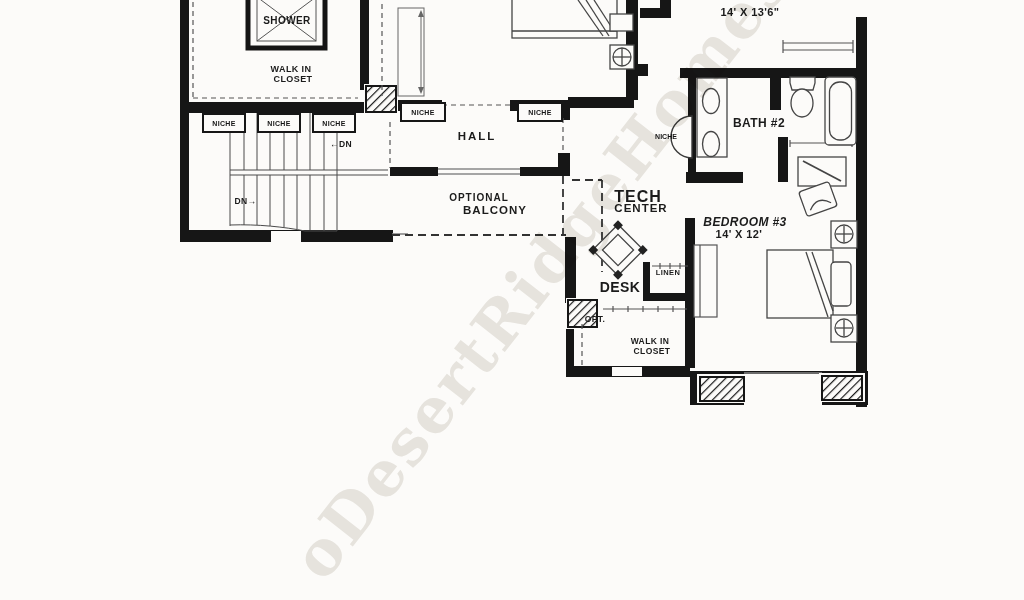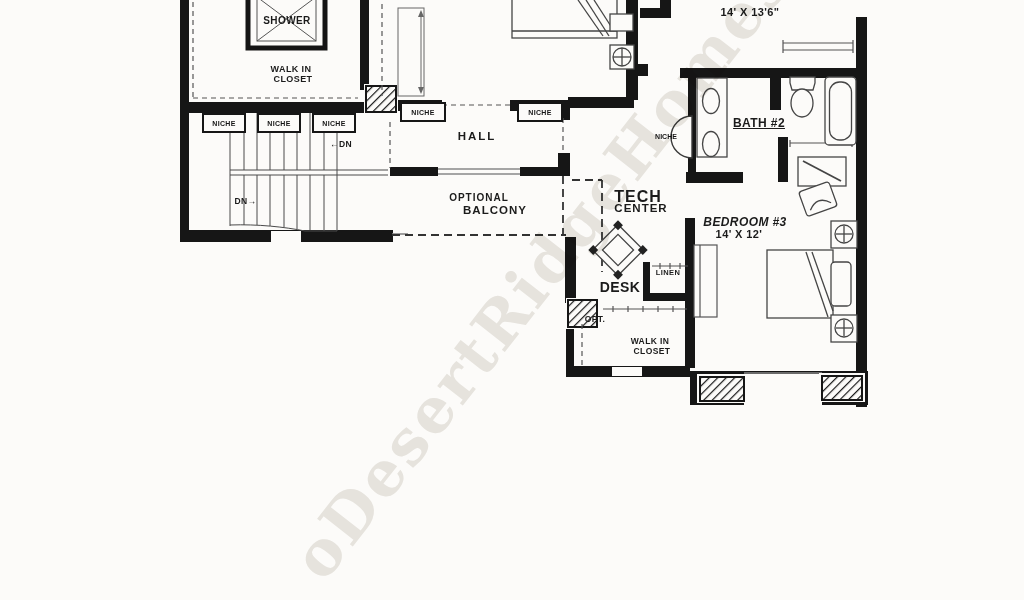--- a/index.html
+++ b/index.html
@@ -229,21 +229,21 @@
   <div class="lbl" style="left:477px;top:137px;font-size:11.5px;letter-spacing:2px;text-align:center;">HALL</div>
   <div class="lbl" style="left:479px;top:198px;font-size:10px;letter-spacing:1px;">OPTIONAL</div>
   <div class="lbl" style="left:480px;top:211px;font-size:11.5px;letter-spacing:1px;padding-left:30px;">BALCONY</div>
   <div class="lbl" style="left:638px;top:197px;font-size:16px;letter-spacing:1px;">TECH</div>
   <div class="lbl" style="left:641px;top:209px;font-size:11.5px;letter-spacing:1px;">CENTER</div>
   <div class="lbl" style="left:595px;top:277px;font-size:8.5px;margin-top:42px;">OPT.</div>
   <div class="lbl" style="left:620px;top:287px;font-size:14px;">DESK</div>
   <div class="lbl" style="left:668px;top:273px;font-size:7.5px;">LINEN</div>
   <div class="lbl" style="left:650px;top:341px;font-size:8.5px;">WALK IN</div>
   <div class="lbl" style="left:652px;top:351px;font-size:8.5px;">CLOSET</div>
-  <div class="lbl" style="left:759px;top:123px;font-size:12px;text-decoration:underline;">BATH #2</div>
+  <div class="lbl" style="left:759px;top:123px;font-size:12px;">BATH #2</div>
   <div class="lbl" style="left:750px;top:-5px;font-size:12px;">BEDROOM #2</div>
   <div class="lbl" style="left:750px;top:12px;font-size:11px;">14' X 13'6"</div>
   <div class="lbl" style="left:745px;top:222px;font-size:12px;font-style:italic;">BEDROOM #3</div>
   <div class="lbl" style="left:739px;top:234px;font-size:11px;">14' X 12'</div>
 
   <div class="nichebox" style="left:202px;top:113px;width:40px;height:16px;">
     <span>NICHE</span>
     </div>
   <div class="nichebox" style="left:257px;top:113px;width:40px;height:16px;">
     <span>NICHE</span>

